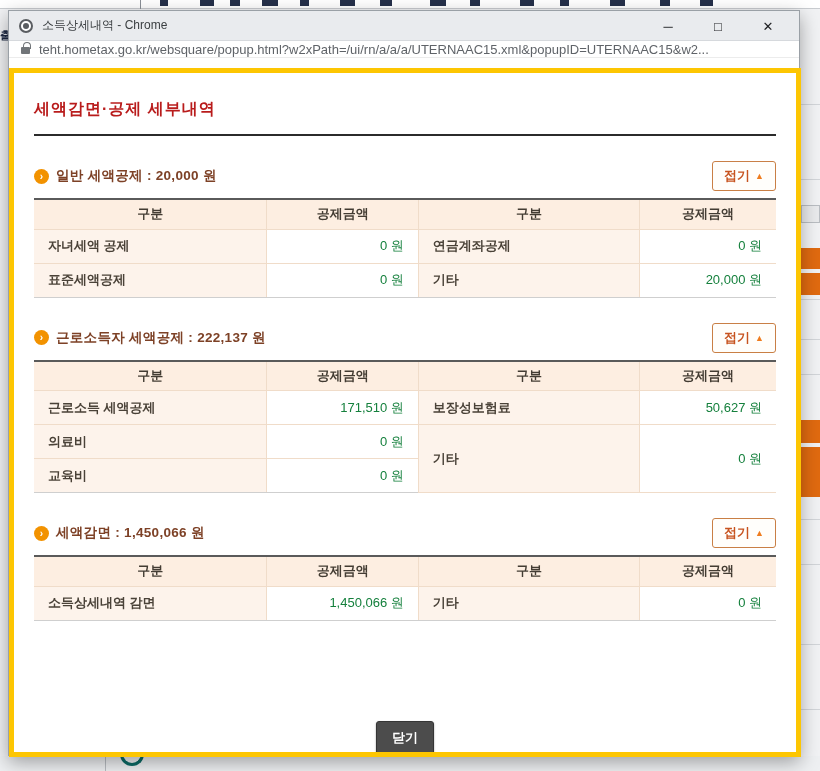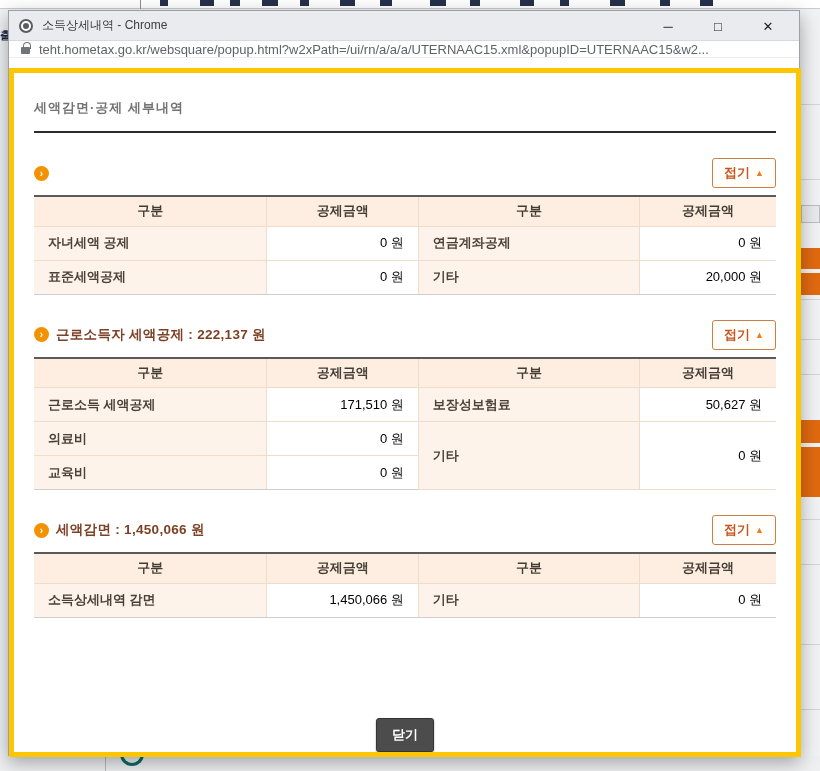--- a/index.html
+++ b/index.html
@@ -50,21 +50,21 @@
   .lock-icon::before { content:""; position:absolute; left:1.5px; top:-5px; width:6px; height:6px;
     border:1.5px solid #717579; border-bottom:none; border-radius:4px 4px 0 0; }
   .urltext { font-size:13px; color:#5f6368; white-space:nowrap; overflow:hidden; }
 
   
   .frame {
     position:absolute; left:0; top:57px; width:792px; height:689px;
     border:5px solid #fdc602; background:#fff; overflow:hidden;
   }
   .content { padding:0 20px; }
-  .page-title { margin-top:26px; font-size:13px; font-weight:bold; color:#737373; letter-spacing:1px; }
+  .page-title { margin-top:26px; font-size:16px; font-weight:bold; color:#b91c1c; letter-spacing:1px; }
   .title-rule { margin-top:14px; border:none; border-top:2px solid #2b2b2b; }
 
   .section { margin-top:25px; }
   .sec-head { display:flex; justify-content:space-between; align-items:center; margin-bottom:7px; }
   .sec-left { display:flex; align-items:center; }
   .bullet-icon {
     width:15px; height:15px; border-radius:50%; background:#f29200;
     color:#fff; font-size:10px; font-weight:bold; line-height:15px; text-align:center; margin-right:7px;
   }
   .sec-title { font-size:13.5px; font-weight:bold; color:#7d4126; letter-spacing:.3px; }
@@ -80,21 +80,21 @@
   .dtable col.c3 { width:29.8%; } .dtable col.c4 { width:18.4%; }
   .dtable th {
     background:#fdeee1; color:#433c33; font-weight:bold; height:30px;
     border-bottom:1px solid #f0dcc9; border-left:1px solid #f0dcc9; text-align:center;
   }
   .dtable th:first-child { border-left:none; }
   .dtable td { height:34px; border-bottom:1px solid #f0dcc9; border-left:1px solid #f0dcc9; }
   .dtable td:first-child { border-left:none; }
   .dtable tr:last-child td { border-bottom:1px solid #cfcfcf; }
   td.lbl { background:#fdf3eb; font-weight:bold; color:#4a4238; padding-left:14px; text-align:left; }
-  td.val { background:#fff; color:#000000; text-align:right; padding-right:14px; }
+  td.val { background:#fff; color:#15803d; text-align:right; padding-right:14px; }
 
   .footer { text-align:center; margin-top:100px; }
   .close-btn {
     display:inline-block; background:#4c4c4c; color:#fff; font-size:13px; font-weight:bold;
     padding:7px 15px; border:1px solid #353535; border-radius:3px; cursor:pointer;
     box-shadow:0 1px 2px rgba(0,0,0,.4);
   }
 </style>
 </head>
 <body>
@@ -159,20 +159,21 @@
 
   <div class="frame">
     <div class="content">
       <div class="page-title">세액감면·공제 세부내역</div>
       <hr class="title-rule">
 
       <div class="section">
         <div class="sec-head">
           <div class="sec-left">
             <span class="bullet-icon">›</span>
+            <span class="sec-title">일반 세액공제 : 20,000 원</span>
           </div>
           <button class="collapse-btn">
             <span>접기</span>
             <span class="arrow">▲</span>
           </button>
         </div>
         <table class="dtable">
           <colgroup>
               <col class="c1">
               <col class="c2">

